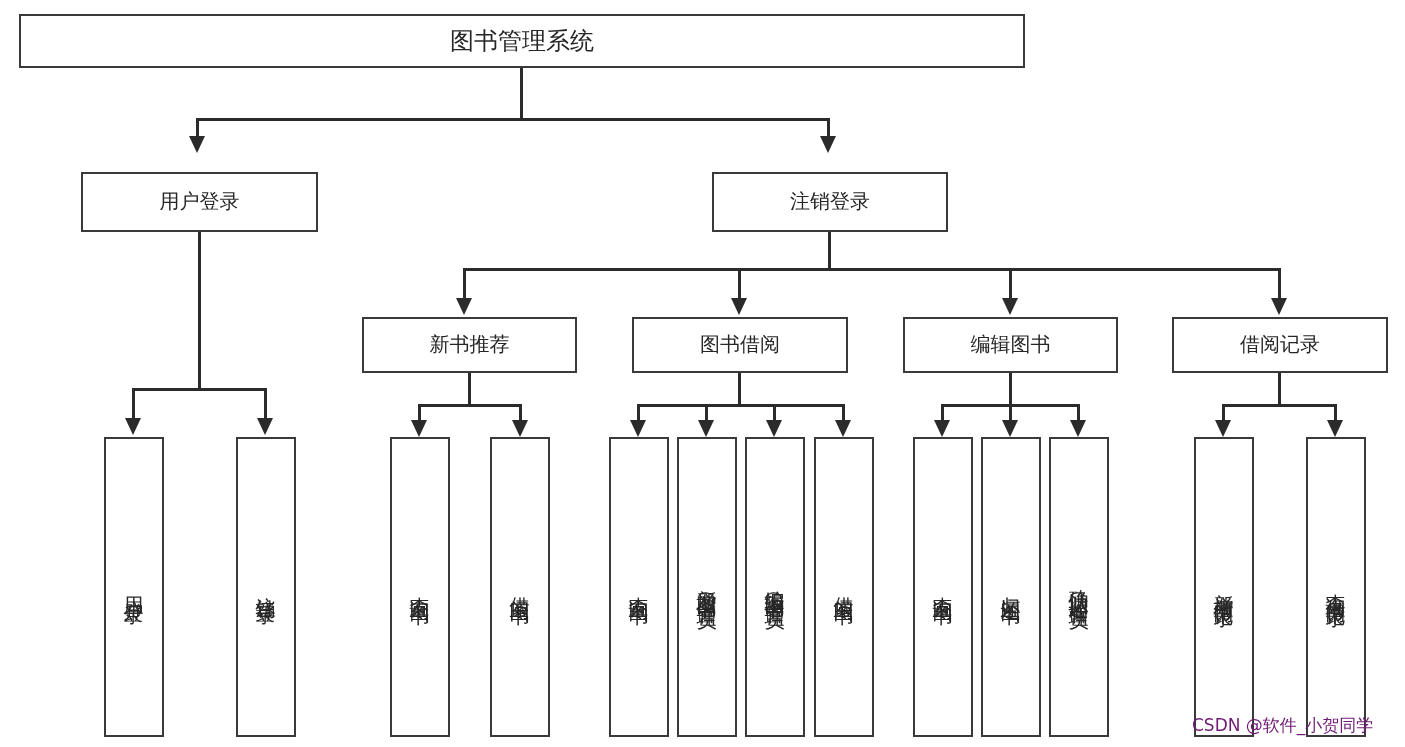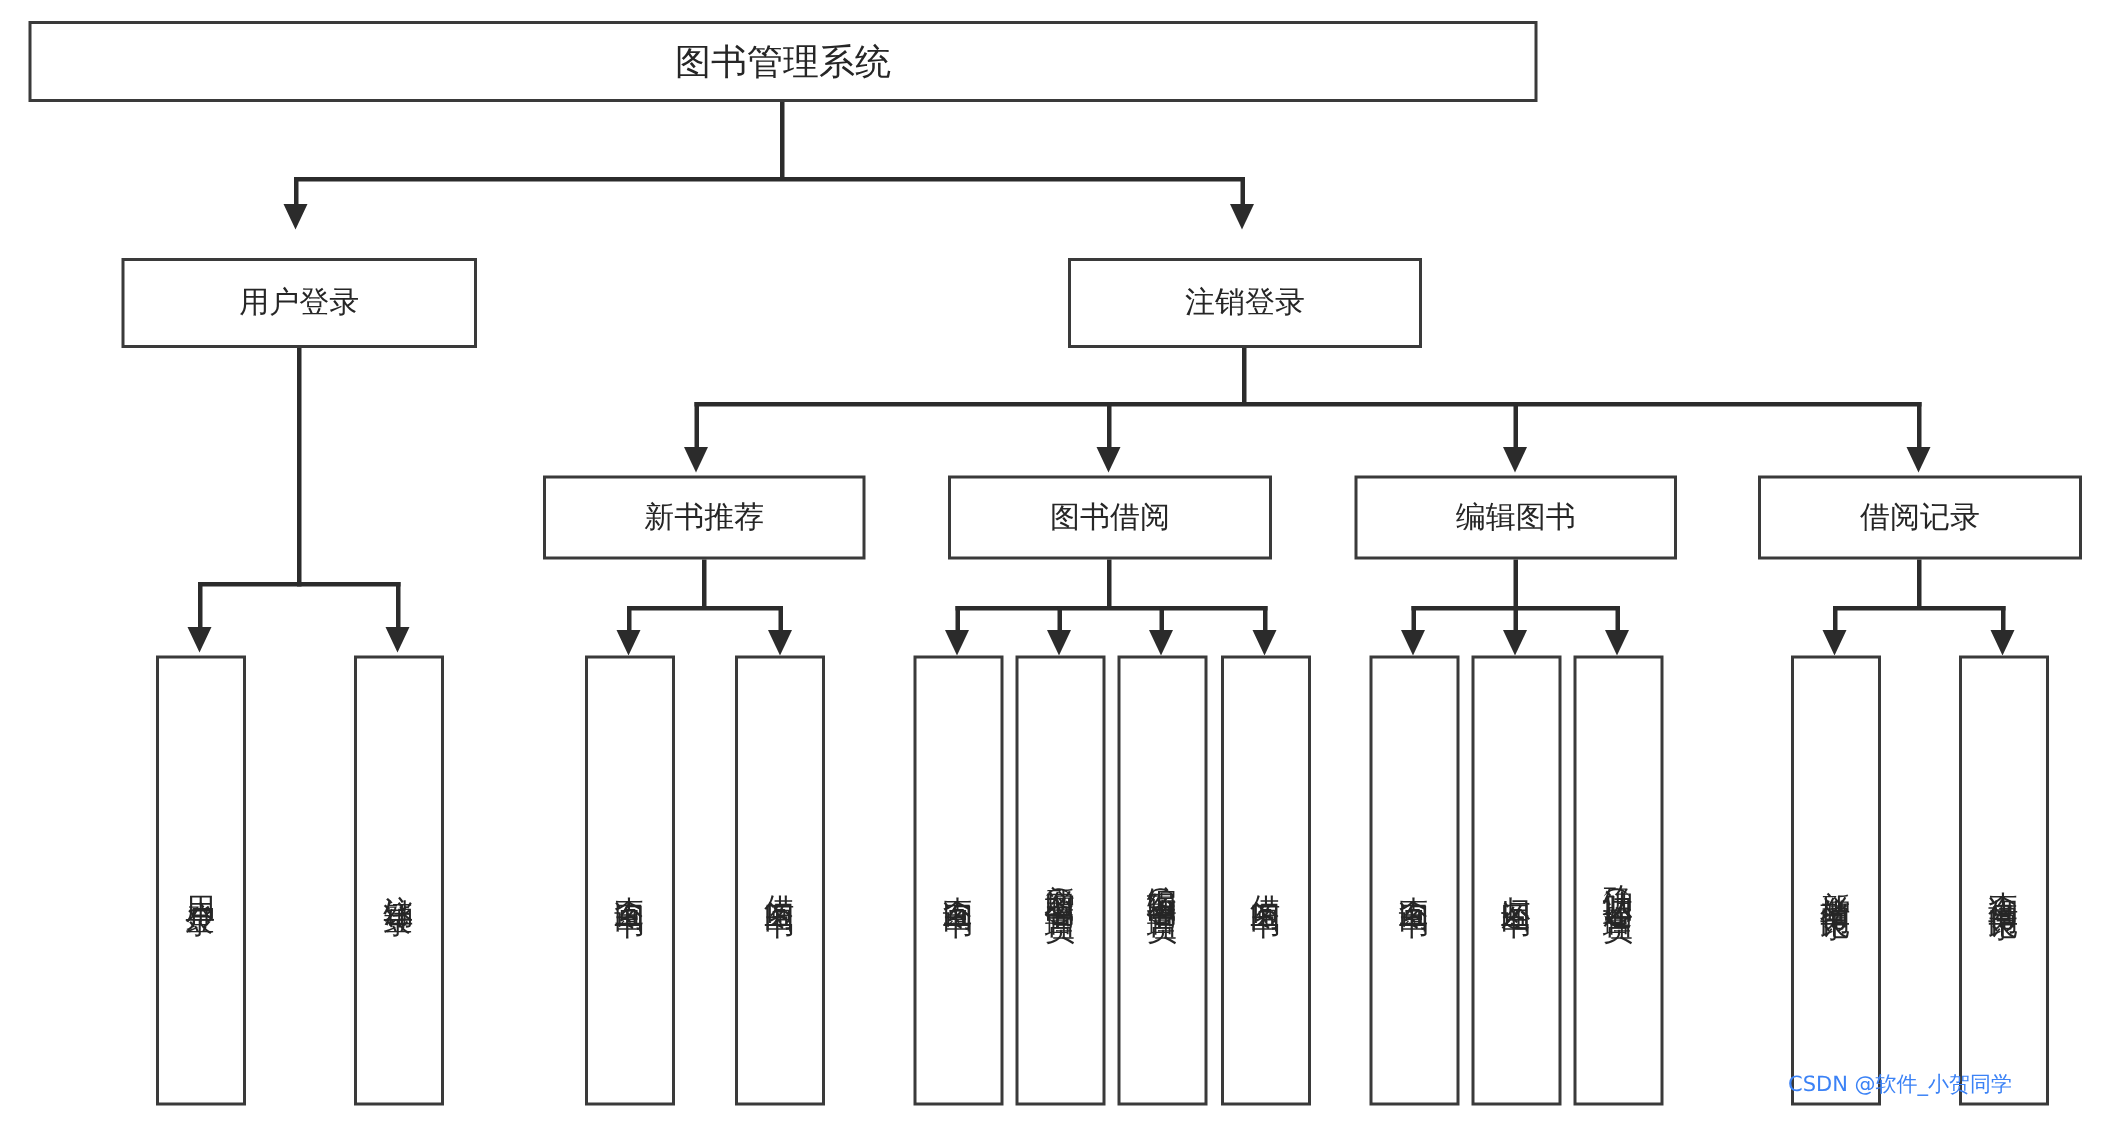--- a/index.html
+++ b/index.html
@@ -69,22 +69,22 @@
     width: 0;
     height: 0;
     border-left: 8px solid transparent;
     border-right: 8px solid transparent;
     border-top: 17px solid #2b2b2b;
   }
 
   
   #watermark {
     position: absolute;
-    color: #3b82f6;
-    font-size: 14px;
+    color: #701a75;
+    font-size: 17px;
     white-space: nowrap;
     pointer-events: none;
   }
 </style>
 </head>
 <body>
 
 <div id="canvas">
 
   <div class="node root" style="left:19px; top:14px; width:1006px; height:54px;">

